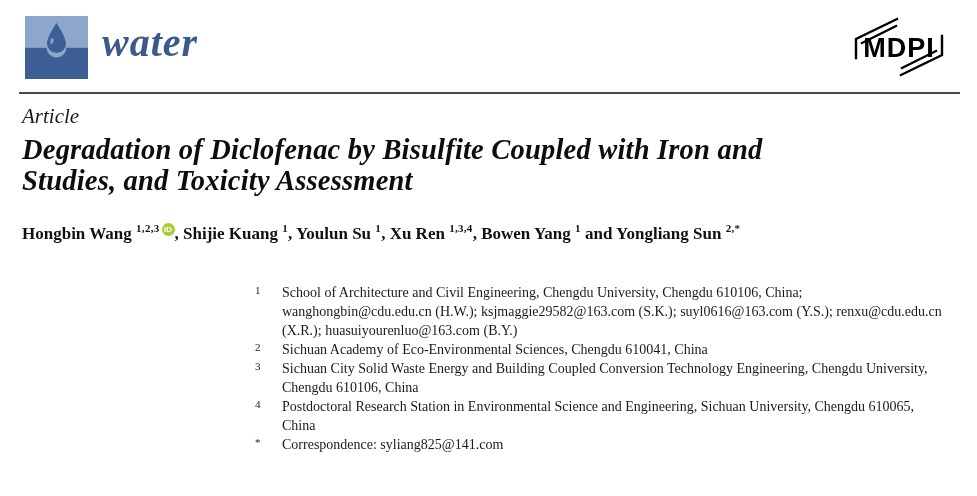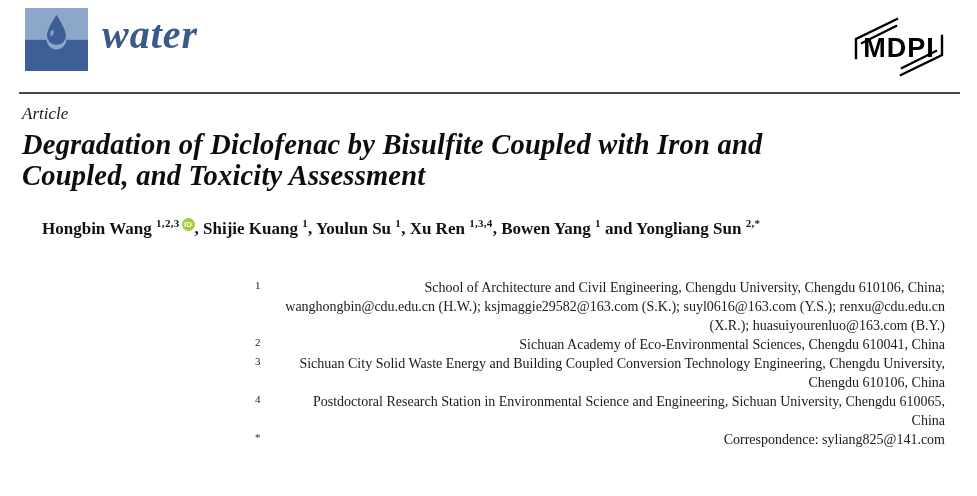--- a/index.html
+++ b/index.html
@@ -10,21 +10,21 @@
     background: #ffffff;
     font-family: "Liberation Serif", serif;
     color: #141414;
     overflow: hidden;
   }
 
   
   .logo-block {
     position: absolute;
     left: 25px;
-    top: 8px;
+    top: 16px;
     display: flex;
     align-items: center;
     gap: 14px;
   }
   .wordmark {
     font-style: italic;
     font-weight: bold;
     font-size: 40px;
     color: #3b5a8a;
     letter-spacing: 1px;
@@ -46,39 +46,38 @@
 
   
   .content {
     position: absolute;
     left: 22px;
     top: 104px;
     width: 938px;
   }
   .article-label {
     font-style: italic;
-    font-size: 17px;
+    font-size: 21px;
     color: #1a1a1a;
   }
   .title {
     margin-top: 5px;
     font-weight: bold;
     font-size: 28.5px;
     line-height: 31px;
     letter-spacing: 0.2px;
     color: #0d0d0d;
     font-style: italic;
   }
   .authors {
     margin-top: 26px;
     font-weight: bold;
     font-size: 17px;
     color: #111;
     white-space: nowrap;
-    margin-left: 20px;
   }
   .authors sup {
     font-weight: bold;
     font-size: 11px;
     letter-spacing: 0.3px;
   }
   .orcid-badge {
     display: inline-block;
     width: 13px;
     height: 13px;
@@ -102,21 +101,21 @@
     color: #1a1a1a;
   }
   .aff-row { display: flex; }
   .aff-marker {
     flex: none;
     width: 27px;
     font-size: 11px;
     position: relative;
     top: -2px;
   }
-  .aff-text { flex: 1; text-align: right; }
+  .aff-text { flex: 1; }
 </style>
 </head>
 <body>
 
 <div id="page">
 
   <div class="logo-block">
     <svg width="63" height="63" viewBox="0 0 63 63">
       <rect x="0" y="0" width="63" height="31.5" fill="#8ca7ca"></rect>
       <rect x="0" y="31.5" width="63" height="31.5" fill="#3d5f95"></rect>
@@ -137,21 +136,21 @@
     <text x="52" y="41" text-anchor="middle" font-family="Liberation Sans, sans-serif" font-size="27" font-weight="bold" letter-spacing="1" fill="#000">MDPI</text>
   </svg>
 
   <div class="divider"></div>
 
   <div class="content">
     <div class="article-label">Article</div>
 
     <div class="title" id="title">
         <div>Degradation of Diclofenac by Bisulfite Coupled with Iron and</div>
-        <div>Coupled, and Toxicity Assessment</div>
+        <div>Studies, and Toxicity Assessment</div>
       </div>
 
     <div class="authors" id="authors"><span>Hongbin Wang</span> <sup>1,2,3</sup><span class="orcid-badge">iD</span>, <span>Shijie Kuang</span> <sup>1</sup>, <span>Youlun Su</span> <sup>1</sup>, <span>Xu Ren</span> <sup>1,3,4</sup>, <span>Bowen Yang</span> <sup>1</sup> and <span>Yongliang Sun</span> <sup>2,*</sup></div>
 
     <div class="affiliations" id="affiliations">
         <div class="aff-row">
           <div class="aff-marker">1</div>
           <div class="aff-text">School of Architecture and Civil Engineering, Chengdu University, Chengdu 610106, China; wanghongbin@cdu.edu.cn (H.W.); ksjmaggie29582@163.com (S.K.); suyl0616@163.com (Y.S.); renxu@cdu.edu.cn (X.R.); huasuiyourenluo@163.com (B.Y.)</div>
         </div>
         <div class="aff-row">

